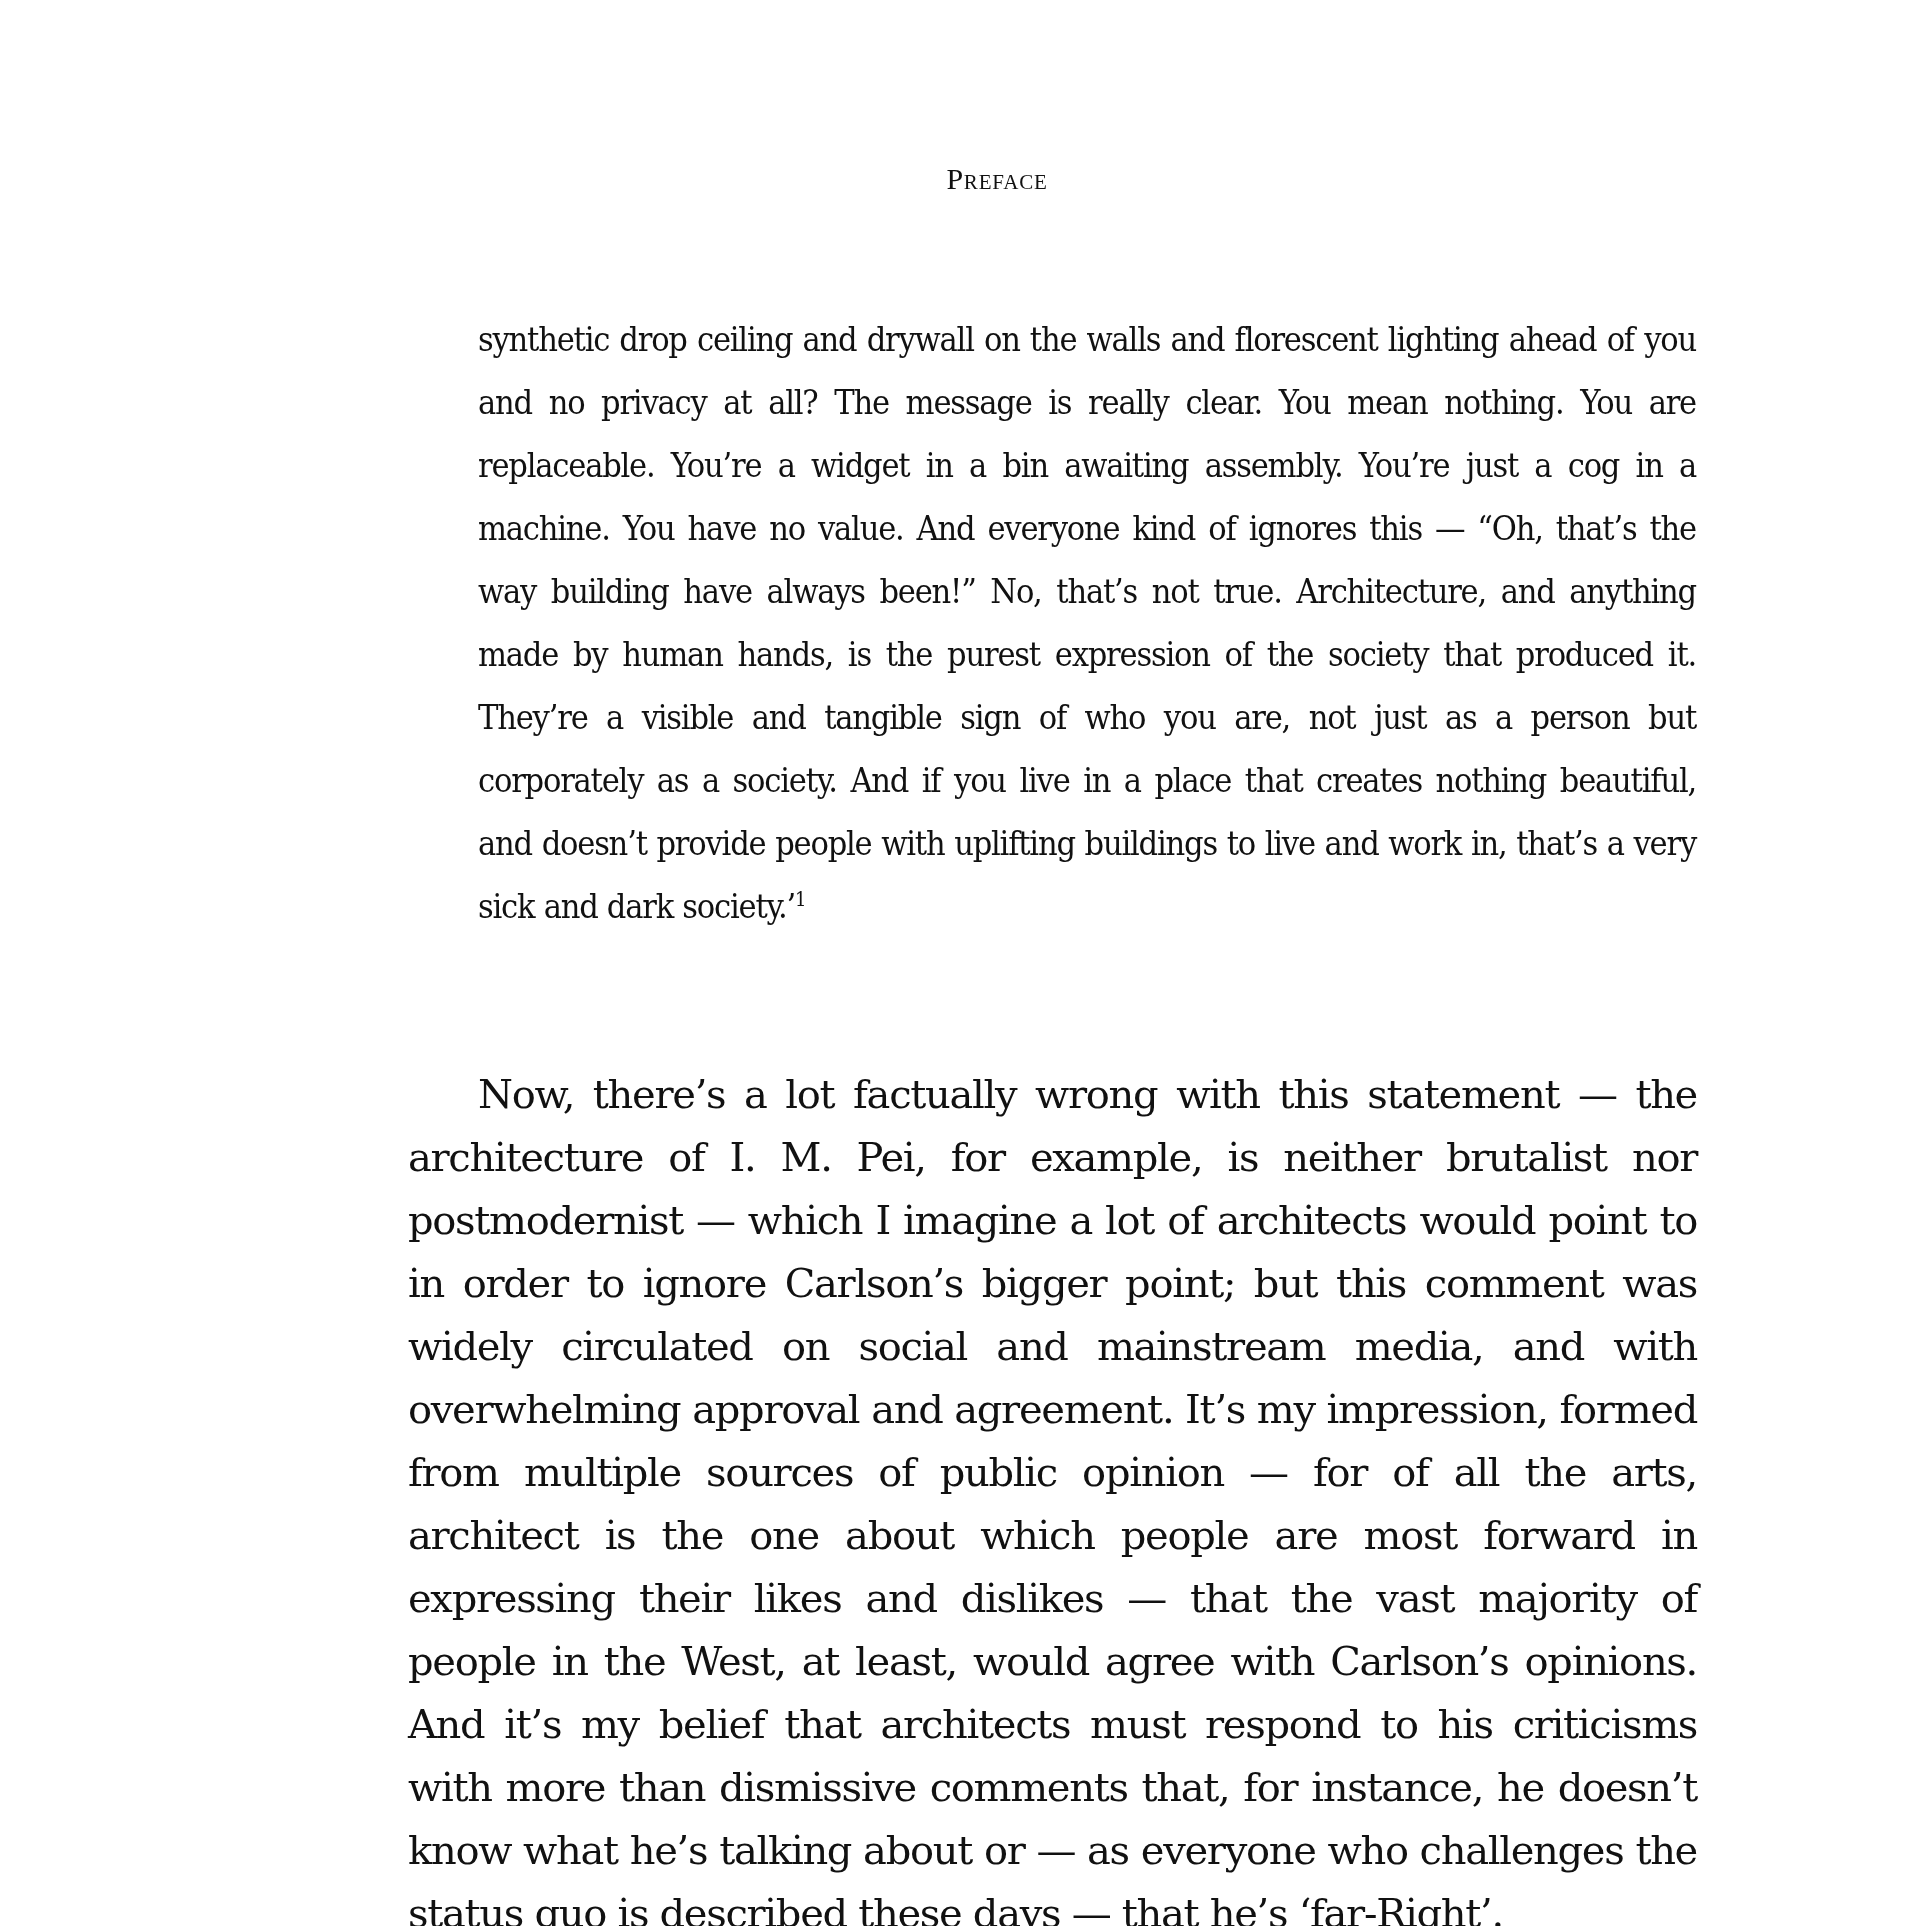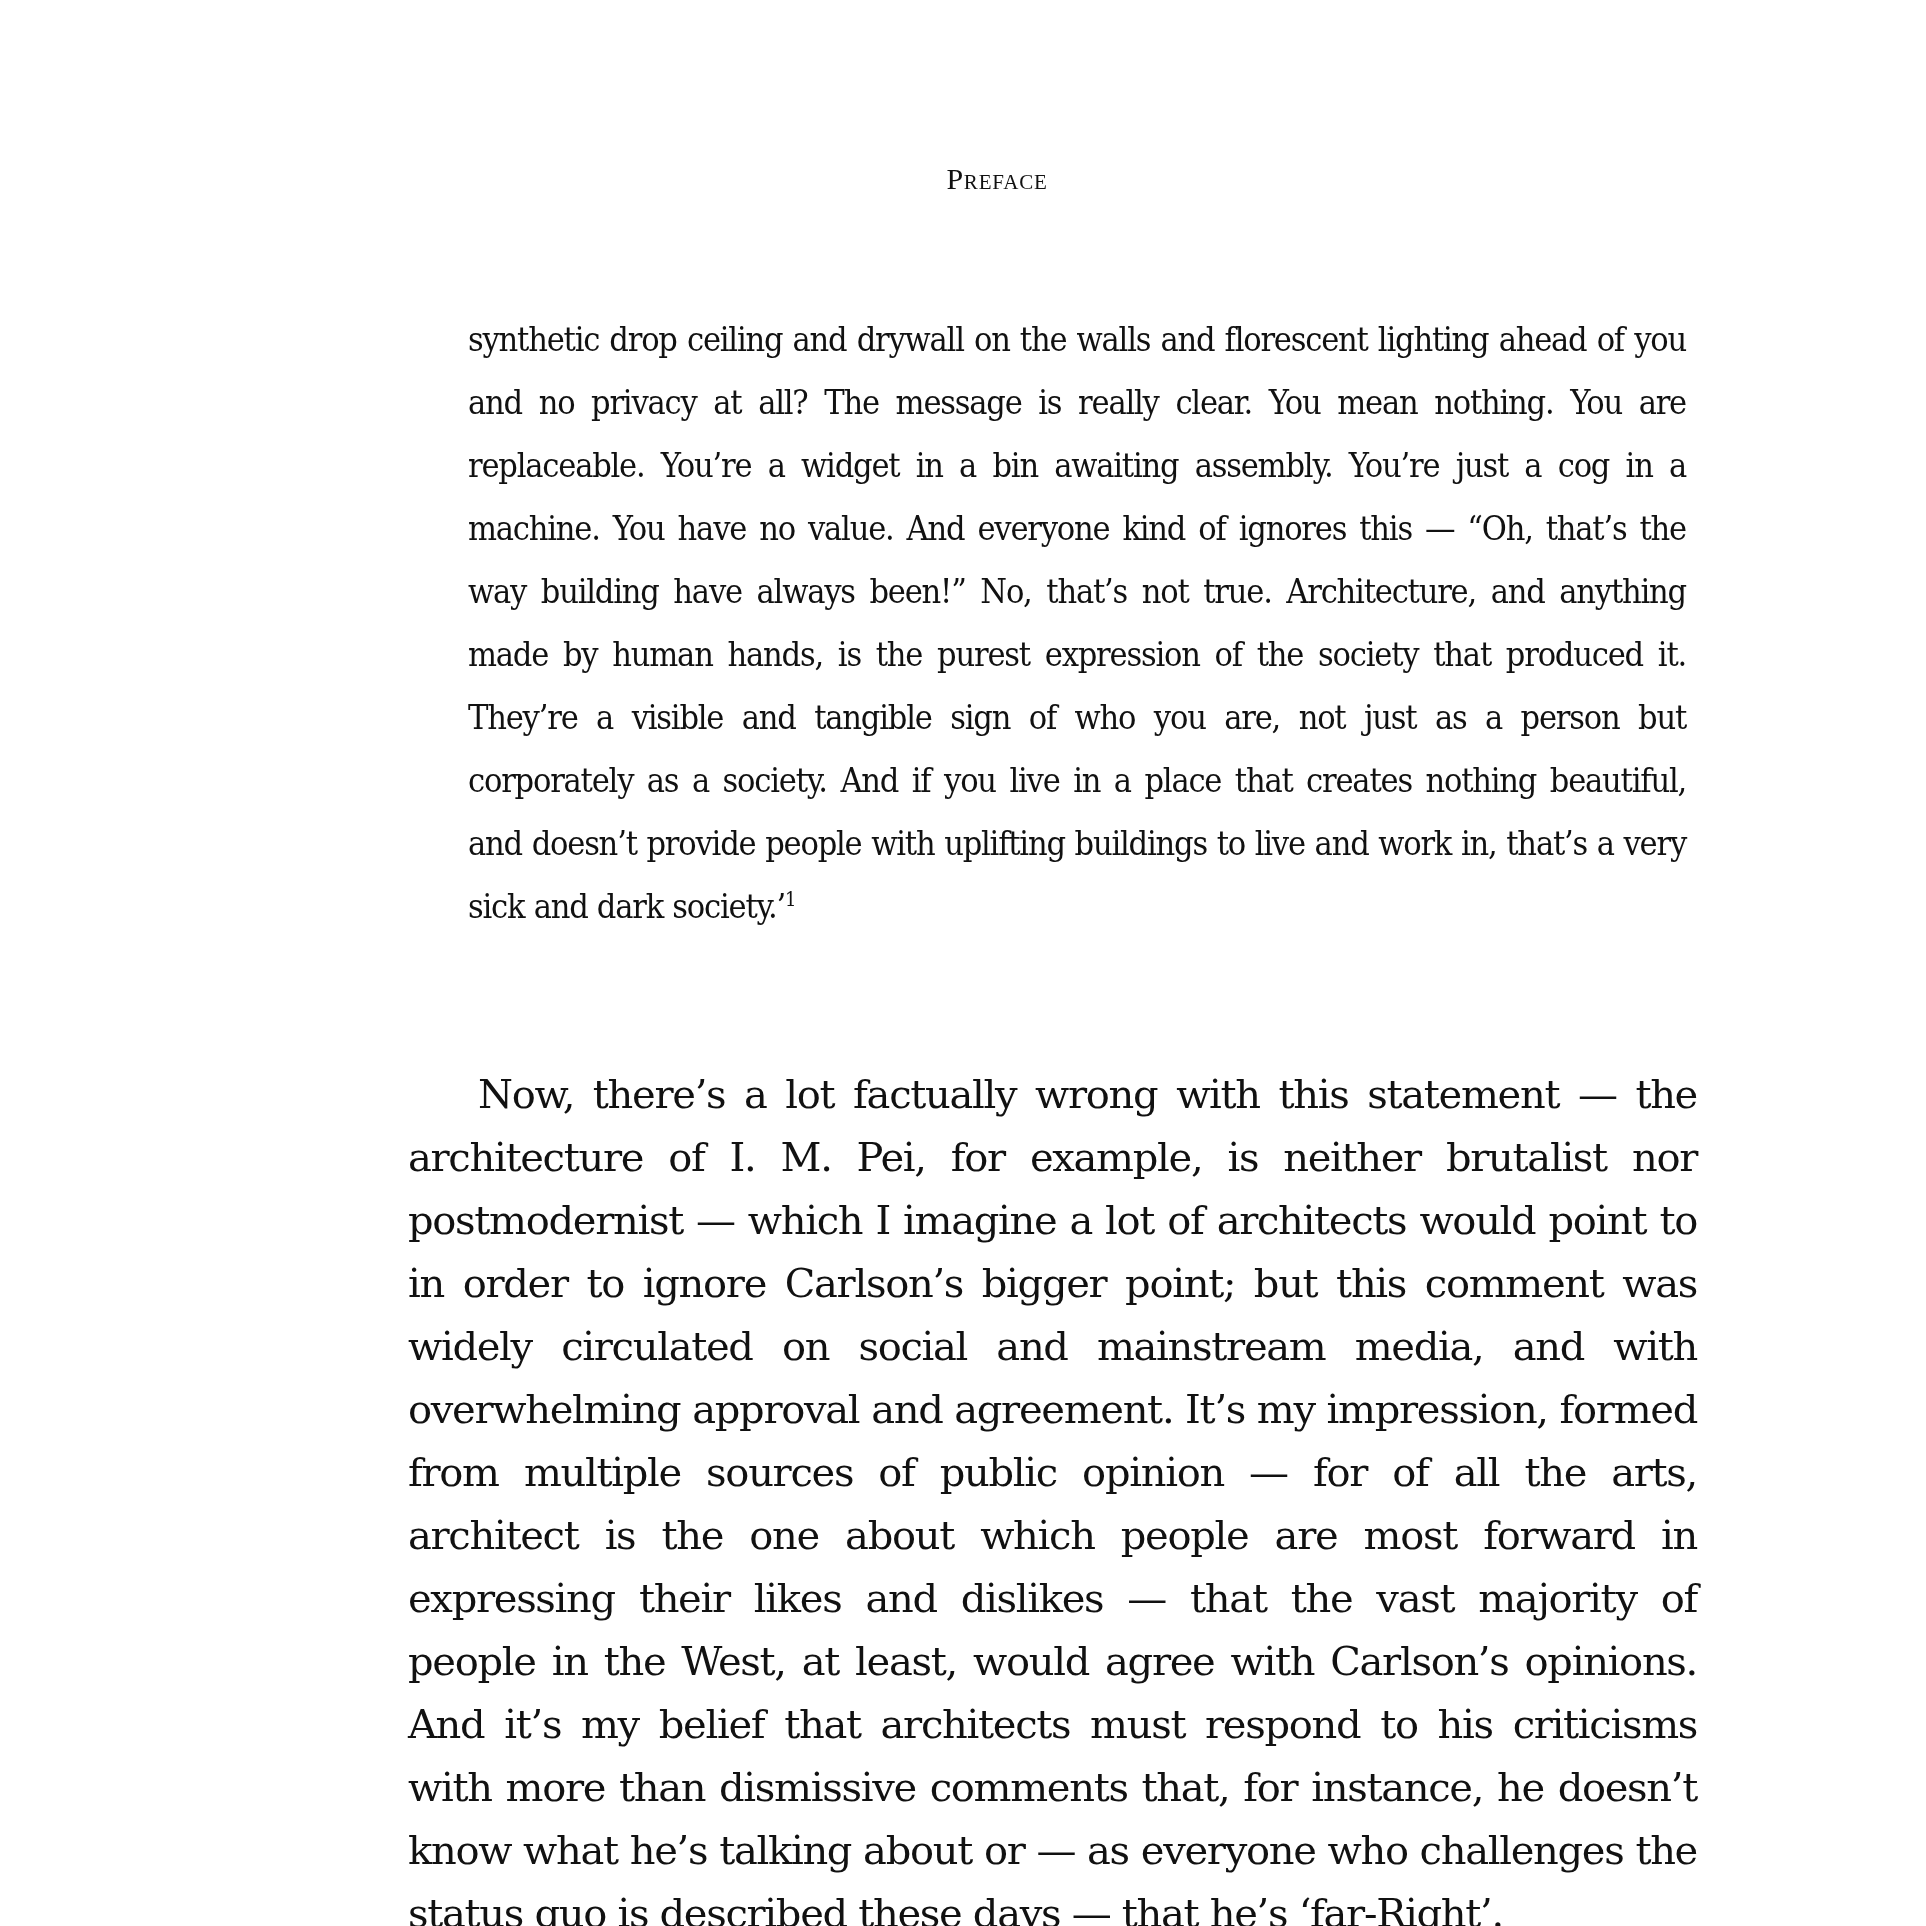--- a/index.html
+++ b/index.html
@@ -23,21 +23,21 @@
     text-align: center;
     font-family: "Liberation Serif", "DejaVu Serif", serif;
     font-size: 30px;
     font-variant: small-caps;
     letter-spacing: 0.8px;
     color: #111;
   }
   .block-quote {
     position: absolute;
     top: 308px;
-    left: 468px;
+    left: 478px;
     width: 1218px;
     font-size: 34px;
     line-height: 63px;
     text-align: justify;
     font-stretch: condensed;
     letter-spacing: -1.2px;
     word-spacing: 0.8px;
   }
   .block-quote sup, .footnote-ref {
     font-size: 20px;

